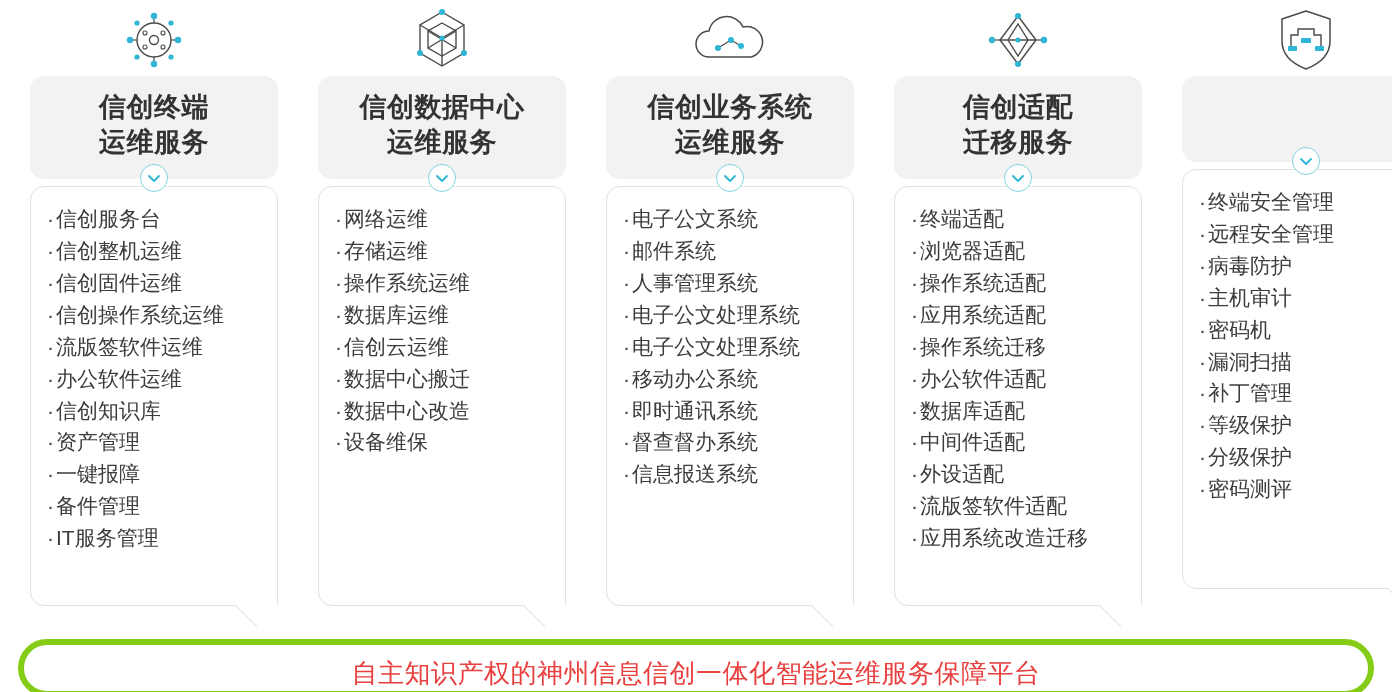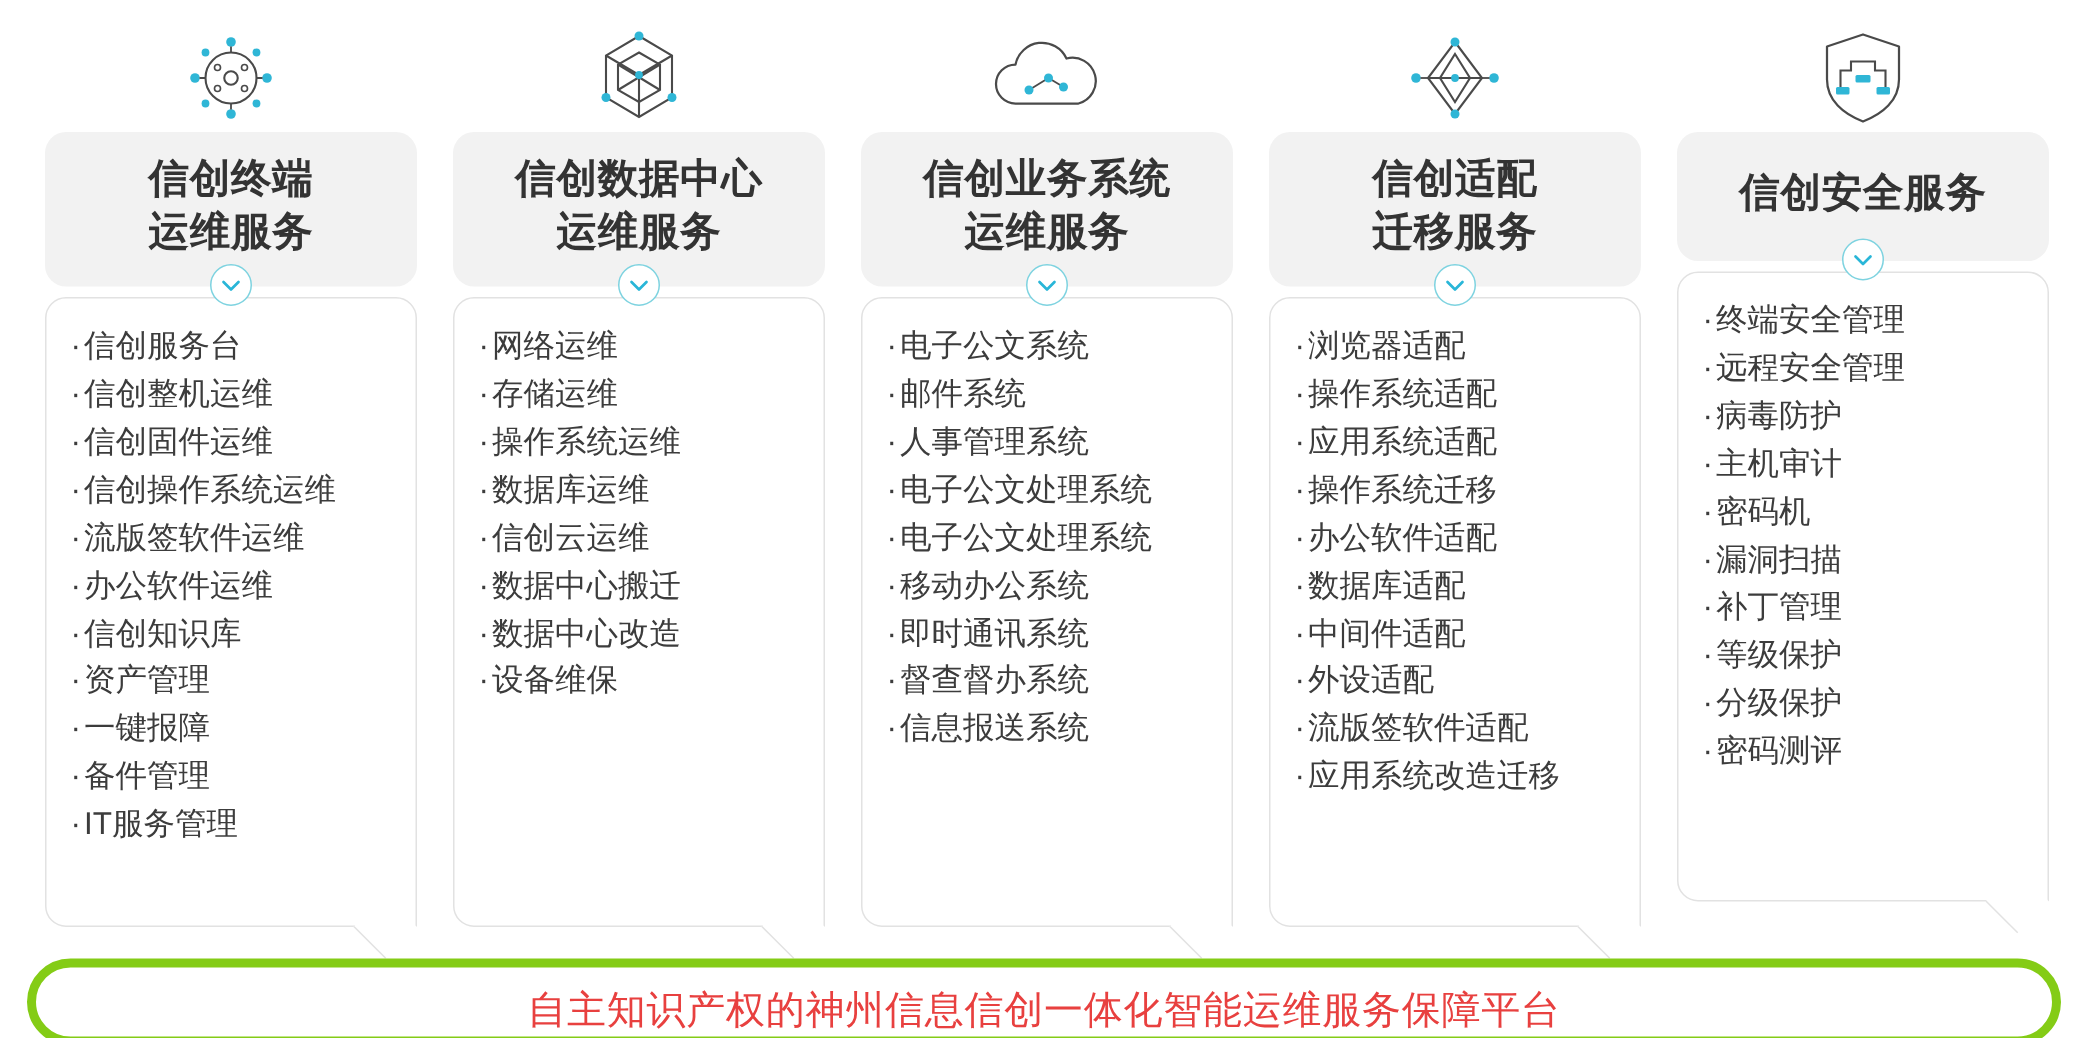--- a/index.html
+++ b/index.html
@@ -15,24 +15,24 @@
   }
   .board {
     position: relative;
     width: 1392px;
     height: 692px;
     box-sizing: border-box;
   }
   .columns {
     position: absolute;
     left: 30px;
-    top: 16px;
+    top: 4px;
     width: 1332px;
     display: flex;
-    gap: 24px;
+    gap: 40px;
   }
   .column {
     width: 248px;
     display: flex;
     flex-direction: column;
     align-items: center;
   }
   .icon-wrap {
     height: 72px;
     display: flex;
@@ -292,20 +292,21 @@
       </div>
       <div class="card-head">
         <div class="title">信创适配<br>迁移服务</div>
         <div class="chev">
           <svg width="14" height="9" viewBox="0 0 14 9">
               <polyline points="2,2 7,7 12,2" fill="none" stroke="#29b6d8" stroke-width="1.8" stroke-linecap="round" stroke-linejoin="round"></polyline>
             </svg>
         </div>
       </div>
       <div class="card-body">
+        <div class="item"><span class="dot">·</span><span>终端适配</span></div>
         <div class="item"><span class="dot">·</span><span>浏览器适配</span></div>
         <div class="item"><span class="dot">·</span><span>操作系统适配</span></div>
         <div class="item"><span class="dot">·</span><span>应用系统适配</span></div>
         <div class="item"><span class="dot">·</span><span>操作系统迁移</span></div>
         <div class="item"><span class="dot">·</span><span>办公软件适配</span></div>
         <div class="item"><span class="dot">·</span><span>数据库适配</span></div>
         <div class="item"><span class="dot">·</span><span>中间件适配</span></div>
         <div class="item"><span class="dot">·</span><span>外设适配</span></div>
         <div class="item"><span class="dot">·</span><span>流版签软件适配</span></div>
         <div class="item"><span class="dot">·</span><span>应用系统改造迁移</span></div>
@@ -320,21 +321,20 @@
             <polyline points="17,42 17,28 24,28 24,22 40,22 40,28 47,28 47,42"></polyline>
           </g>
           <g fill="#2fb6d6">
             <rect x="14" y="39" width="9" height="5" rx="1"></rect>
             <rect x="41" y="39" width="9" height="5" rx="1"></rect>
             <rect x="27" y="31" width="10" height="5" rx="1"></rect>
           </g>
         </svg>
       </div>
       <div class="card-head">
-        <div class="title">信创安全服务</div>
         <div class="chev">
           <svg width="14" height="9" viewBox="0 0 14 9">
               <polyline points="2,2 7,7 12,2" fill="none" stroke="#29b6d8" stroke-width="1.8" stroke-linecap="round" stroke-linejoin="round"></polyline>
             </svg>
         </div>
       </div>
       <div class="card-body">
         <div class="item"><span class="dot">·</span><span>终端安全管理</span></div>
         <div class="item"><span class="dot">·</span><span>远程安全管理</span></div>
         <div class="item"><span class="dot">·</span><span>病毒防护</span></div>

